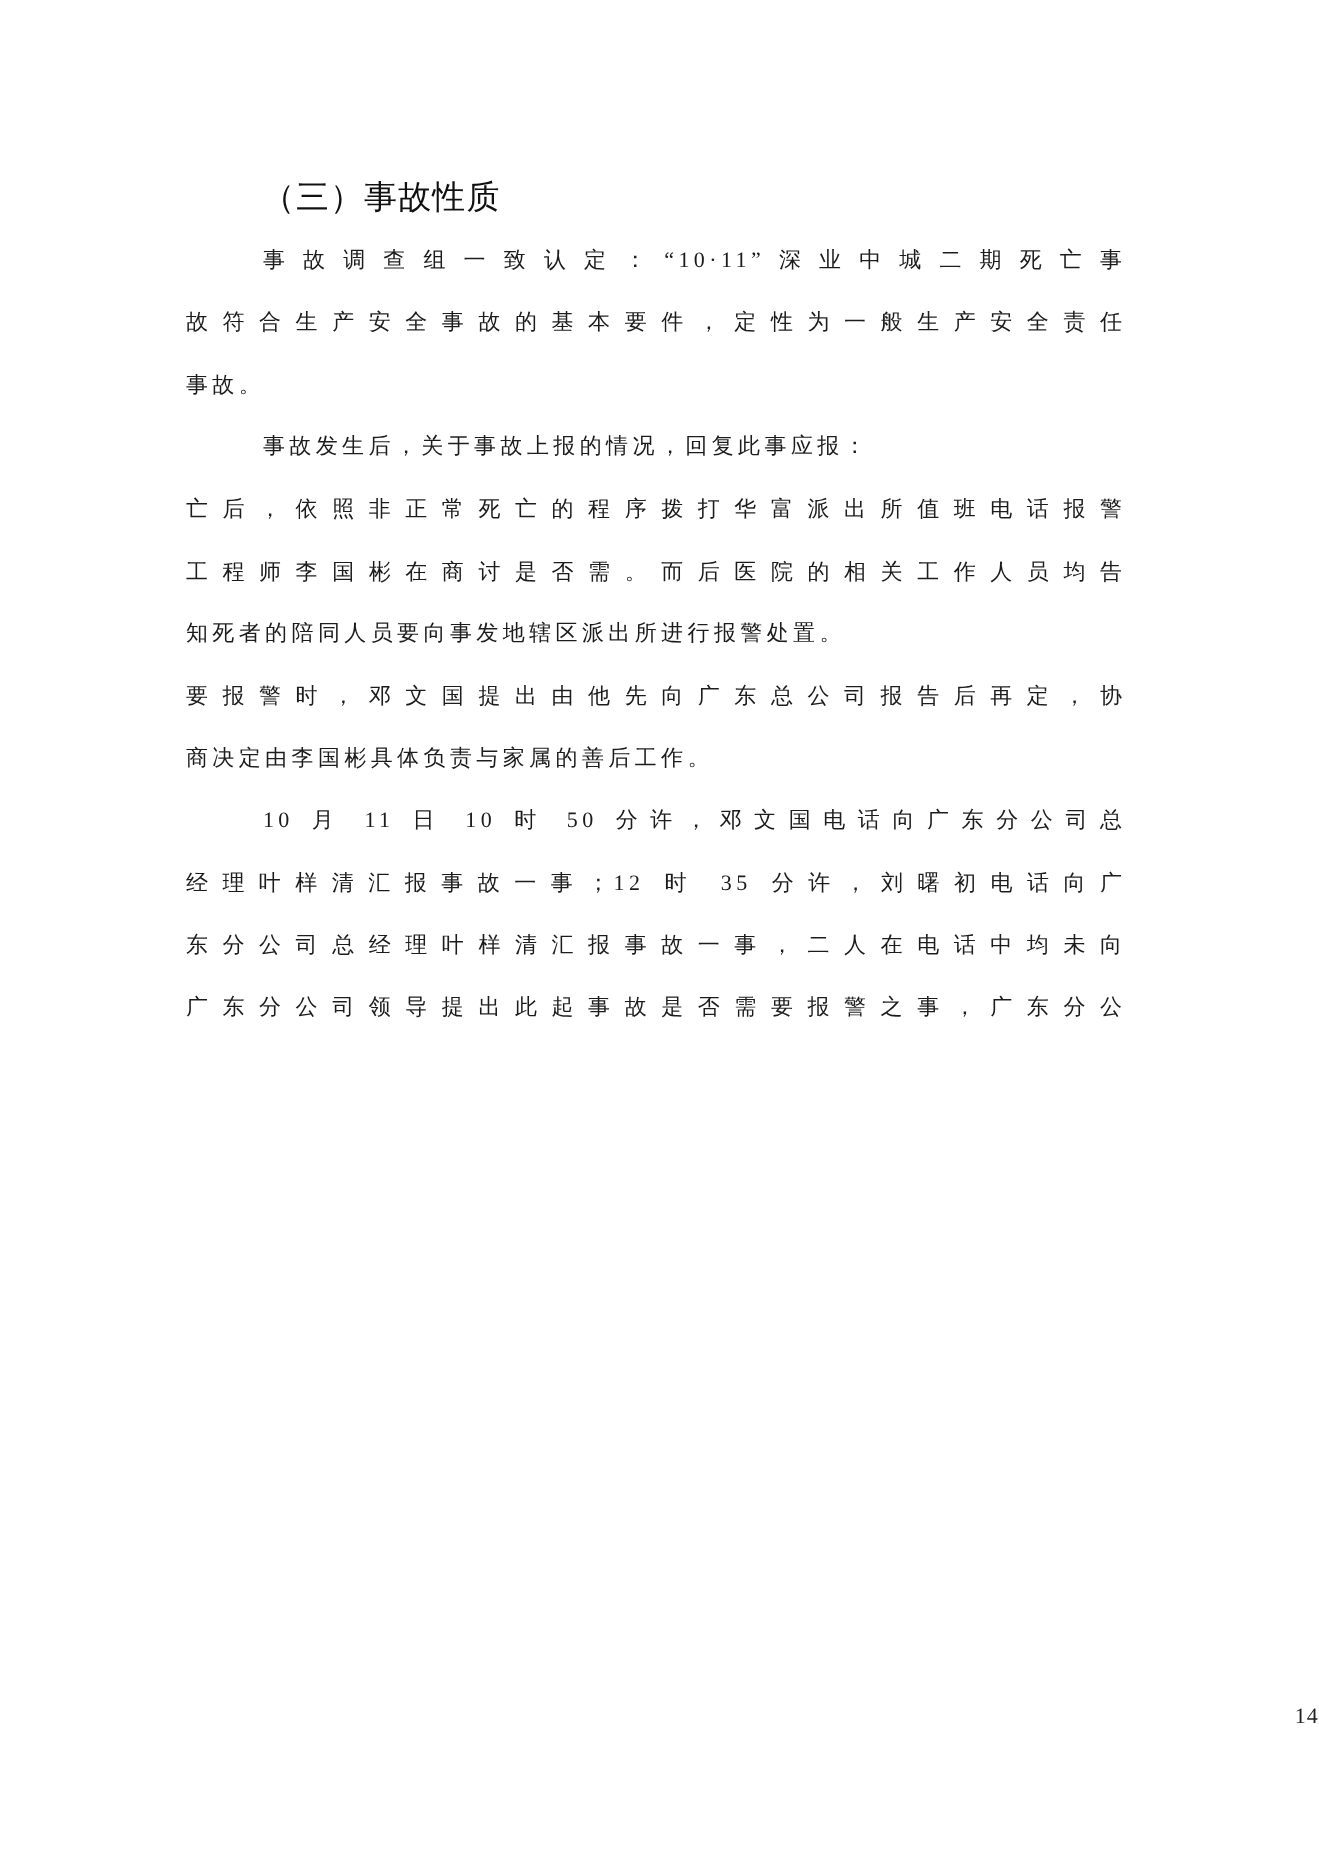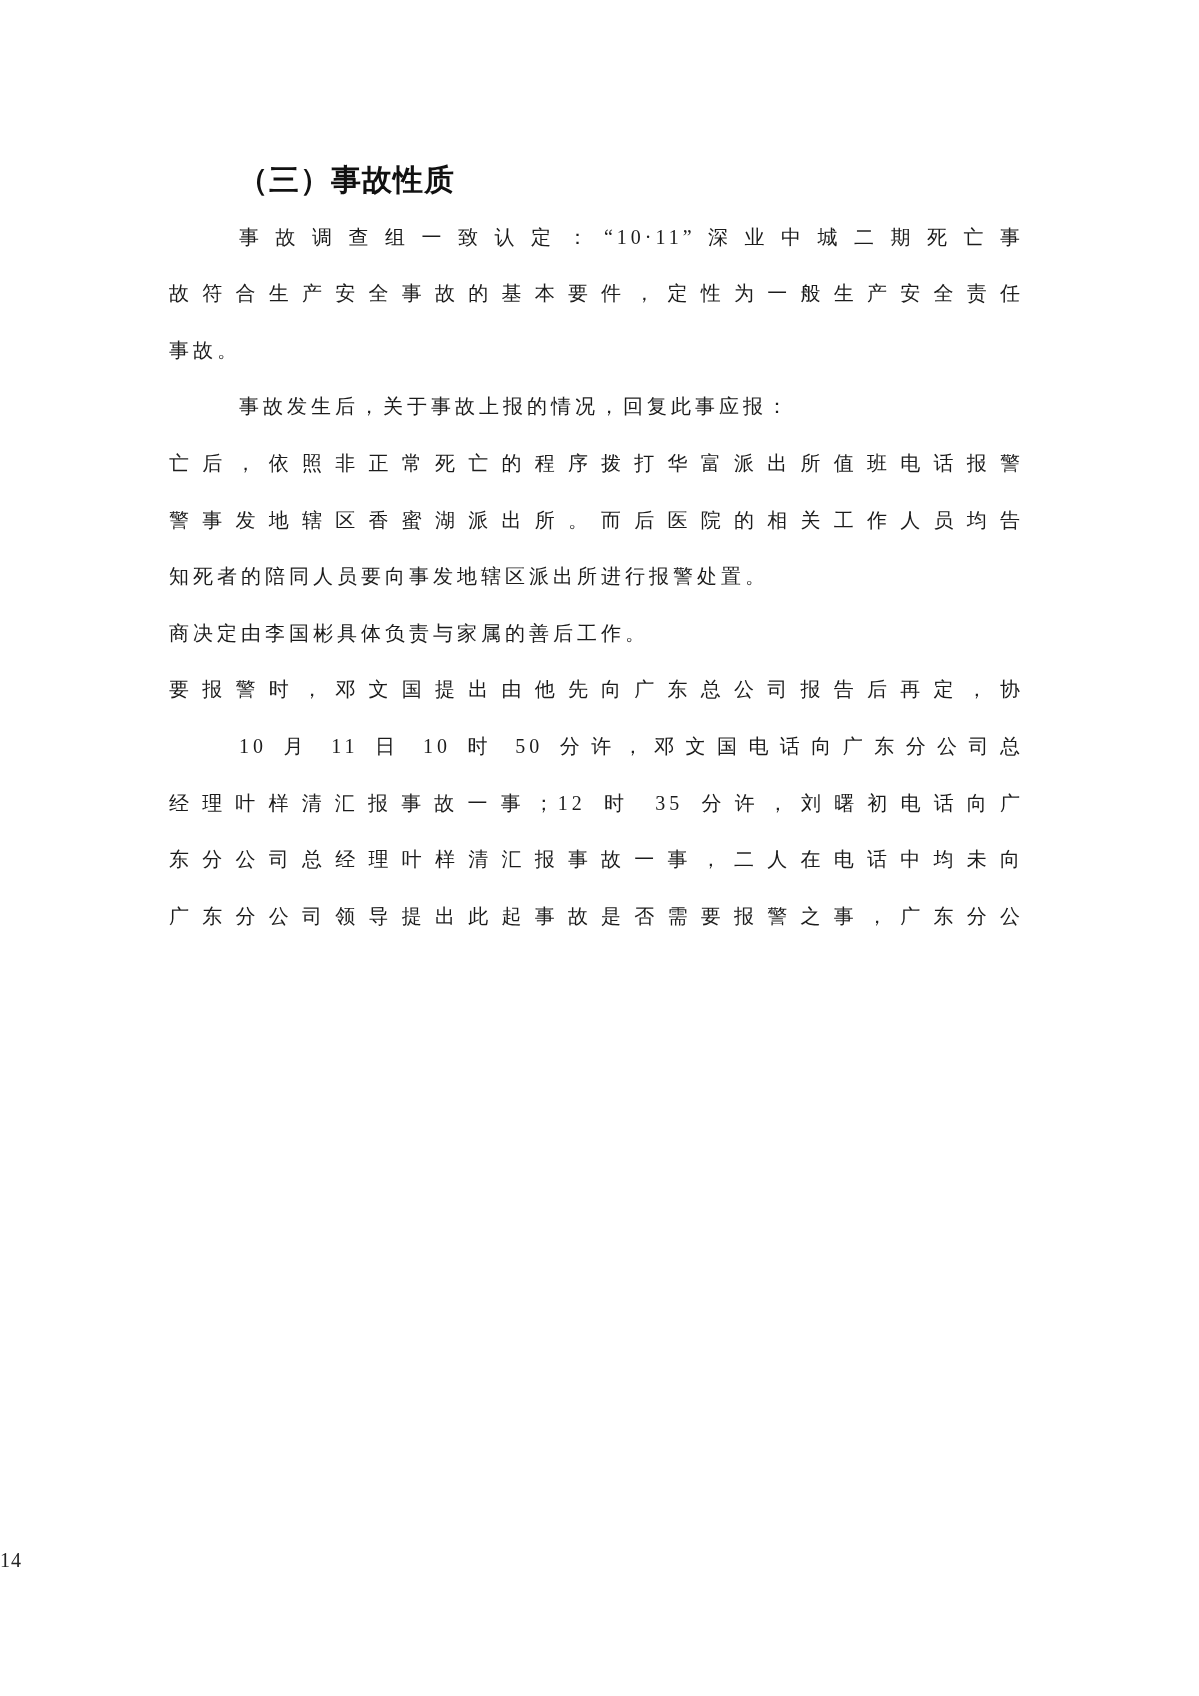--- a/index.html
+++ b/index.html
@@ -16,21 +16,21 @@
     color: #1c1c1c;
   }
   .doc {
     position: absolute;
     left: 169px;
     top: 152px;
     width: 855px;
   }
   .heading {
     font-size: 30px;
-    font-weight: 700;
+    font-weight: 400;
     line-height: 56.6px;
     padding-left: 69px;
     letter-spacing: 1px;
     color: #111111;
     white-space: nowrap;
   }
   .line {
     font-size: 20px;
     line-height: 56.6px;
     letter-spacing: 4px;
@@ -41,41 +41,41 @@
     text-align-last: justify;
   }
   .line.first {
     padding-left: 70px;
   }
   .page-num {
     position: absolute;
     top: 1549px;
     left: 0;
     right: 0;
-    text-align: left;
+    text-align: right;
     font-size: 20px;
     letter-spacing: 1px;
     color: #222222;
   }
 </style>
 </head>
 <body>
 
 <div class="doc">
   <div class="heading">（三）事故性质</div>
   <div id="lines">
       <div class="line first fill">事故调查组一致认定：“10·11”深业中城二期死亡事</div>
       <div class="line fill">故符合生产安全事故的基本要件，定性为一般生产安全责任</div>
       <div class="line">事故。</div>
       <div class="line first">事故发生后，关于事故上报的情况，回复此事应报：</div>
       <div class="line fill">亡后，依照非正常死亡的程序拨打华富派出所值班电话报警</div>
-      <div class="line fill">警事发地辖区香蜜湖派出所。而后医院的相关工作人员均告</div>
+      <div class="line fill">工程师李国彬在商讨是否需。而后医院的相关工作人员均告</div>
       <div class="line">知死者的陪同人员要向事发地辖区派出所进行报警处置。</div>
+      <div class="line fill">要报警时，邓文国提出由他先向广东总公司报告后再定，协</div>
       <div class="line">商决定由李国彬具体负责与家属的善后工作。</div>
-      <div class="line fill">要报警时，邓文国提出由他先向广东总公司报告后再定，协</div>
       <div class="line first fill">10 月 11 日 10 时 50 分许，邓文国电话向广东分公司总</div>
       <div class="line fill">经理叶样清汇报事故一事；12 时 35 分许，刘曙初电话向广</div>
       <div class="line fill">东分公司总经理叶样清汇报事故一事，二人在电话中均未向</div>
       <div class="line fill">广东分公司领导提出此起事故是否需要报警之事，广东分公</div>
     </div>
 </div>
 
 <div class="page-num">14</div>
 
 </body></html>

